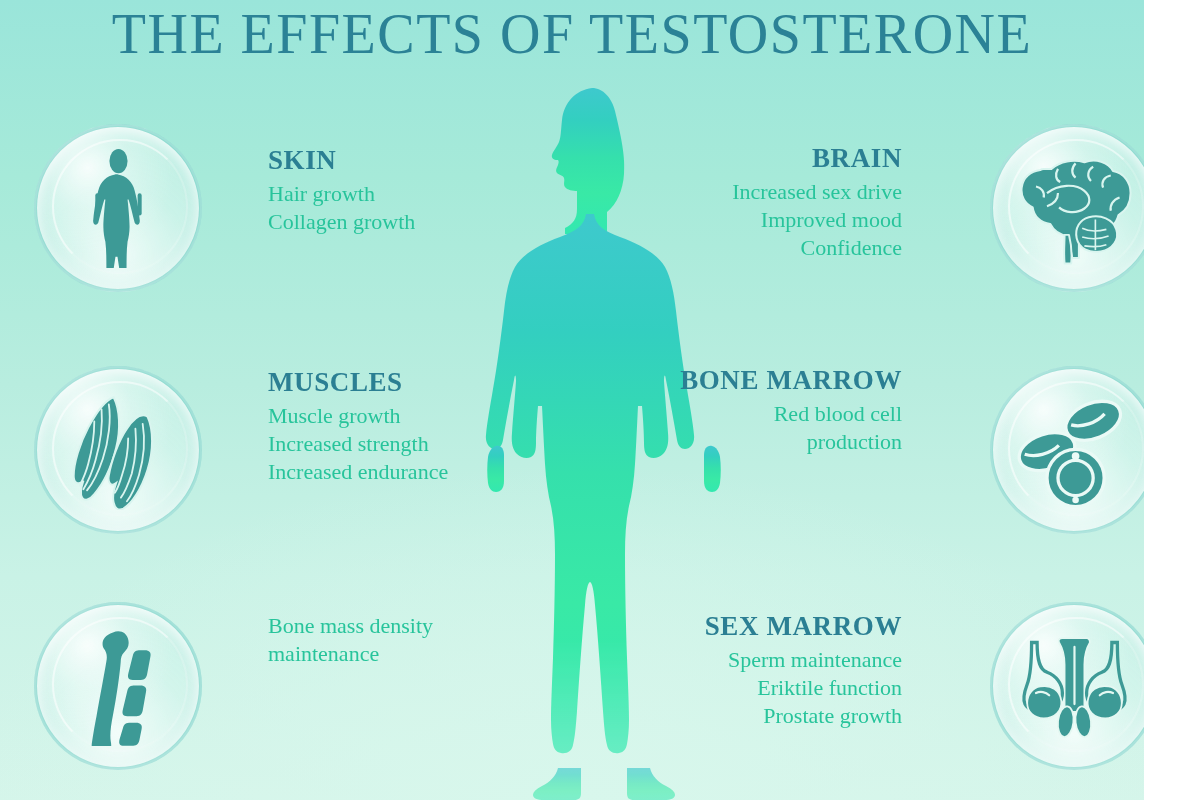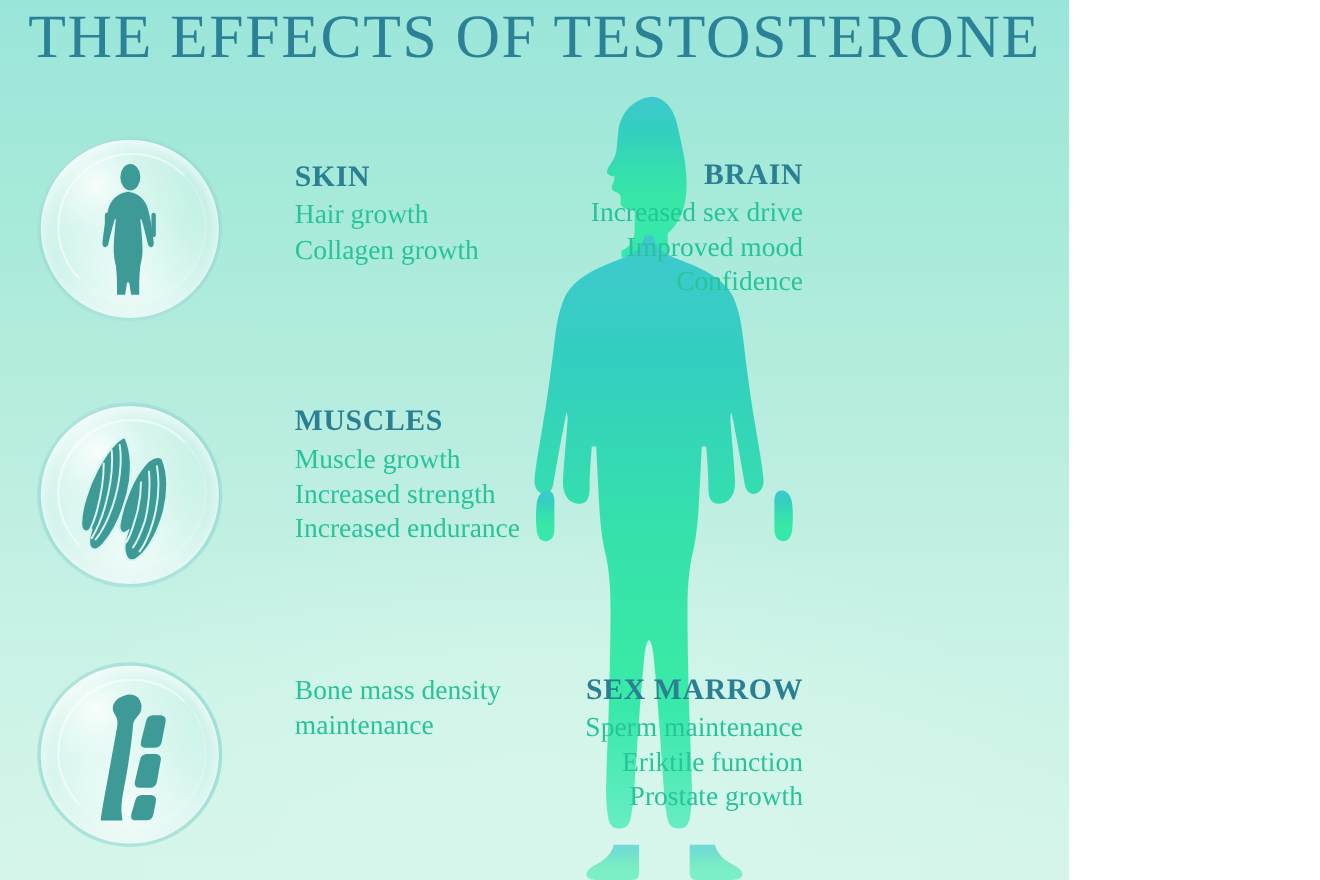--- a/index.html
+++ b/index.html
@@ -3,21 +3,21 @@
 <meta charset="utf-8">
 <title>The Effects of Testosterone</title>
 <style>
   html, body {
     margin: 0;
     padding: 0;
     background: #ffffff;
   }
   #infographic {
     position: relative;
-    width: 972px;
+    width: 1144px;
     height: 800px;
     overflow: hidden;
     font-family: "Liberation Serif", "DejaVu Serif", serif;
     background:
       radial-gradient(ellipse 90% 70% at 50% 100%, #d8f7ec 0%, rgba(216,247,236,0) 60%),
       linear-gradient(180deg, #9ae5da 0%, #a6ead9 22%, #b8eddf 48%, #c9f2e6 72%, #d5f5ea 100%);
   }
 
   
   .title-bar {
@@ -97,21 +97,21 @@
   .block { position: absolute; margin-left: 32px; }
   .block .heading {
     font-size: 27px;
     font-weight: bold;
     color: #2b7f93;
     letter-spacing: 0.6px;
     line-height: 1.05;
     margin-bottom: 6px;
   }
   .block .line {
-    font-size: 25px;
+    font-size: 22px;
     color: #27c49b;
     line-height: 1.26;
     white-space: nowrap;
   }
   .block.left  { text-align: left; }
   .block.right { text-align: right; }
 
   .t-skin   { left: 236px; top: 146px; }
   .t-muscle { left: 236px; top: 368px; }
   .t-bone   { left: 236px; top: 612px; }
@@ -353,20 +353,25 @@
     <div class="line">maintenance</div>
   </div>
 
   <div class="block right t-brain">
     <div class="heading">BRAIN</div>
     <div class="line">Increased sex drive</div>
     <div class="line">Improved mood</div>
     <div class="line">Confidence</div>
   </div>
 
+  <div class="block right t-marrow">
+    <div class="heading">BONE MARROW</div>
+    <div class="line">Red blood cell</div>
+    <div class="line">production</div>
+  </div>
 
   <div class="block right t-sex">
     <div class="heading">SEX MARROW</div>
     <div class="line">Sperm maintenance</div>
     <div class="line">Eriktile function</div>
     <div class="line">Prostate growth</div>
   </div>
 
 </div>
 

